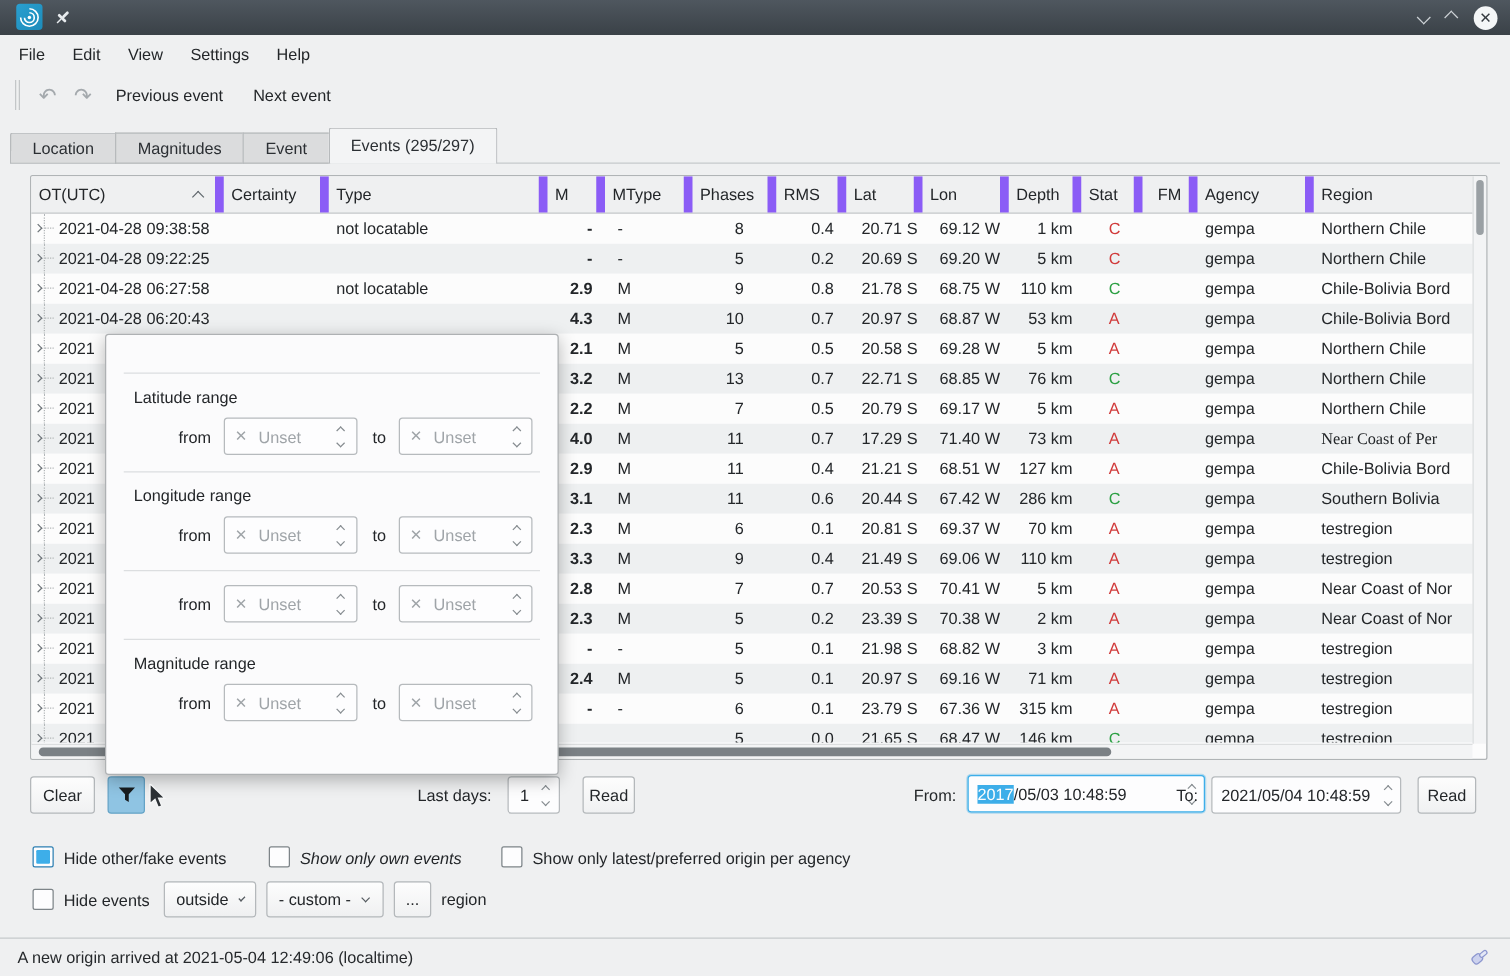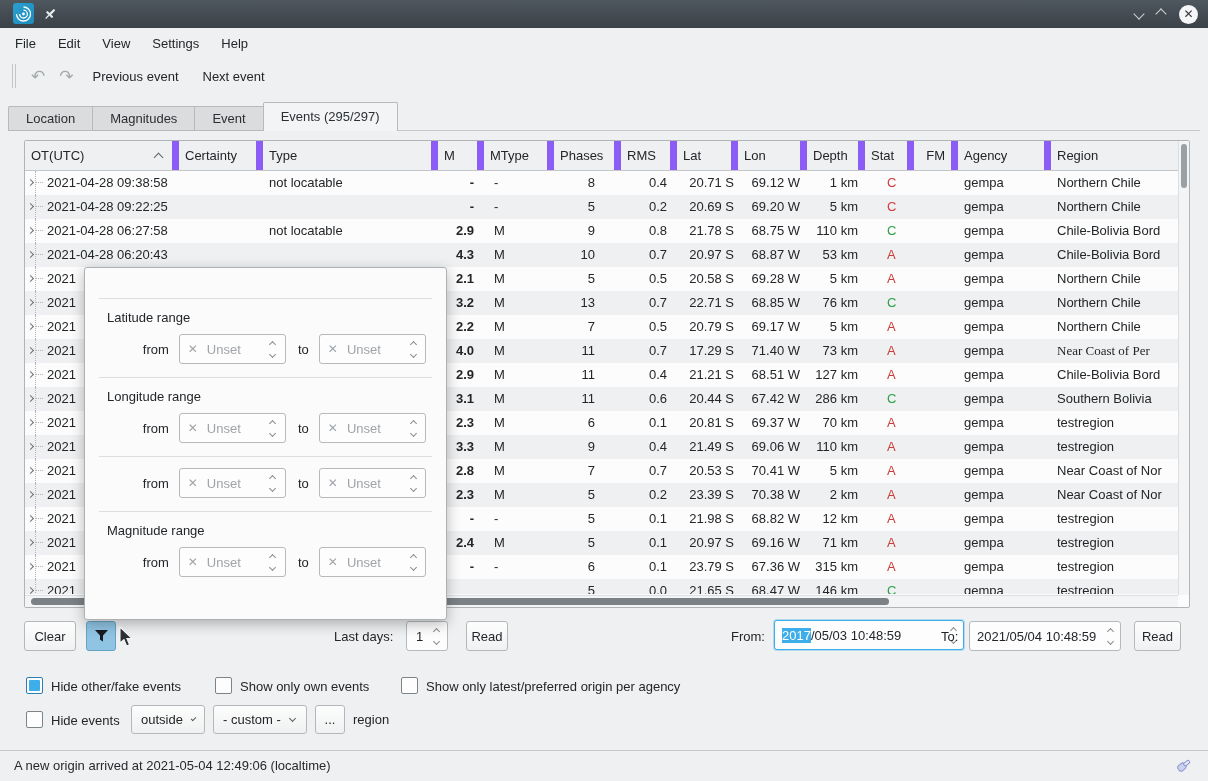--- a/index.html
+++ b/index.html
@@ -477,21 +477,21 @@
           <span>2021</span>
         </div>
         <div class="td" style="width: 84px;"></div>
         <div class="td" style="width: 175px;"></div>
         <div class="td r bold" style="width: 46px;">-</div>
         <div class="td" style="width: 70px; padding-left: 10px;">-</div>
         <div class="td r" style="width: 67px; padding-right: 26px;">5</div>
         <div class="td r" style="width: 56px;">0.1</div>
         <div class="td r" style="width: 61px; padding-right: 4px;">21.98 S</div>
         <div class="td r" style="width: 69px; padding-right: 7px;">68.82 W</div>
-        <div class="td r" style="width: 58px; padding-right: 7px;">12 km</div>
+        <div class="td r" style="width: 58px; padding-right: 7px;">3 km</div>
         <div class="td" style="width: 49px; padding-left: 22px; color: rgb(209, 59, 59);">A</div>
         <div class="td" style="width: 44px;"></div>
         <div class="td" style="width: 93px;">gempa</div>
         <div class="td" style="width: 128px; flex: 1 1 0%;">testregion</div>
       </div>
       <div class="tr">
         <div class="td ot-cell" style="width: 154px;">
           <span class="gut">
             <span class="chv right"></span>
           </span>
@@ -689,21 +689,21 @@
   <span class="chvcol">
       <span class="chv up"></span>
       <span class="chv down"></span>
     </span>
 </div>
 <div class="btn" style="left:1134px;top:621px;width:47px;">Read</div>
 
 <div class="cb checked" style="left:26px;top:677px;"></div>
 <div class="lbl" style="left:51px;top:671px;">Hide other/fake events</div>
 <div class="cb" style="left:215px;top:677px;"></div>
-<div class="lbl" style="left:240px;top:671px;">Show only own events</div>
+<div class="lbl" style="left:240px;top:671px;font-style:italic;">Show only own events</div>
 <div class="cb" style="left:401px;top:677px;"></div>
 <div class="lbl" style="left:426px;top:671px;">Show only latest/preferred origin per agency</div>
 
 <div class="cb" style="left:26px;top:711px;"></div>
 <div class="lbl" style="left:51px;top:705px;">Hide events</div>
 <div class="combo" style="left:131px;top:705px;width:74px;">
   <span>outside</span>
   <span class="chv down"></span>
 </div>
 <div class="combo" style="left:213px;top:705px;width:94px;">

